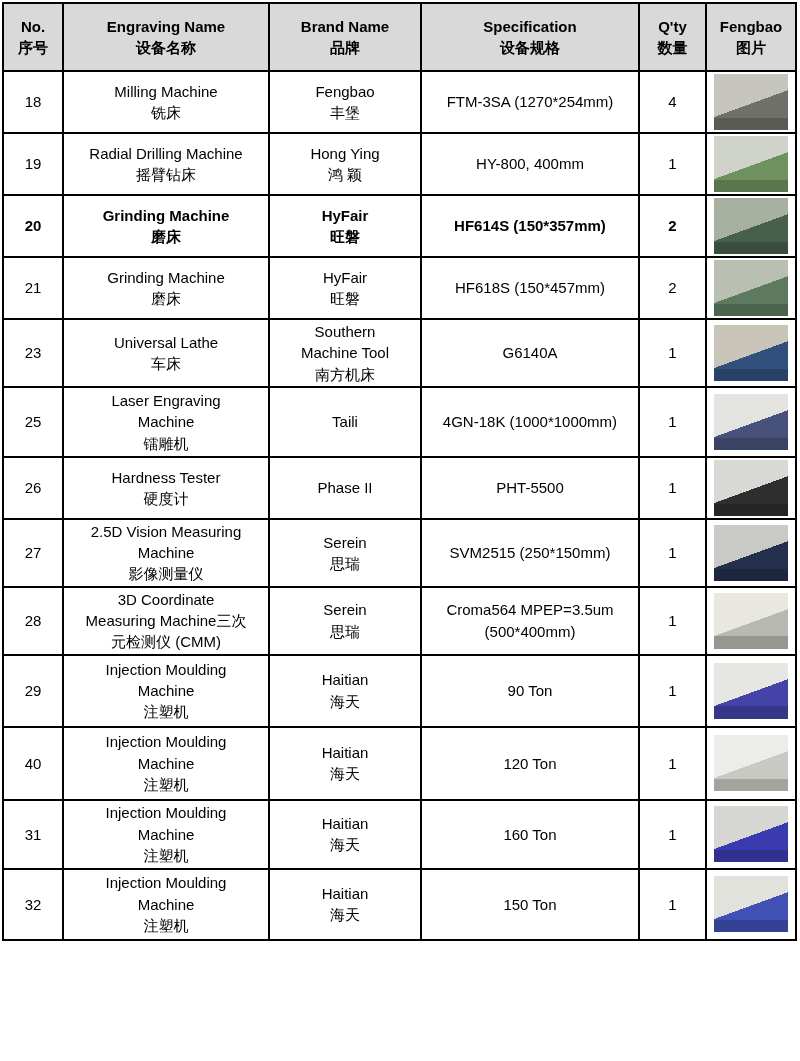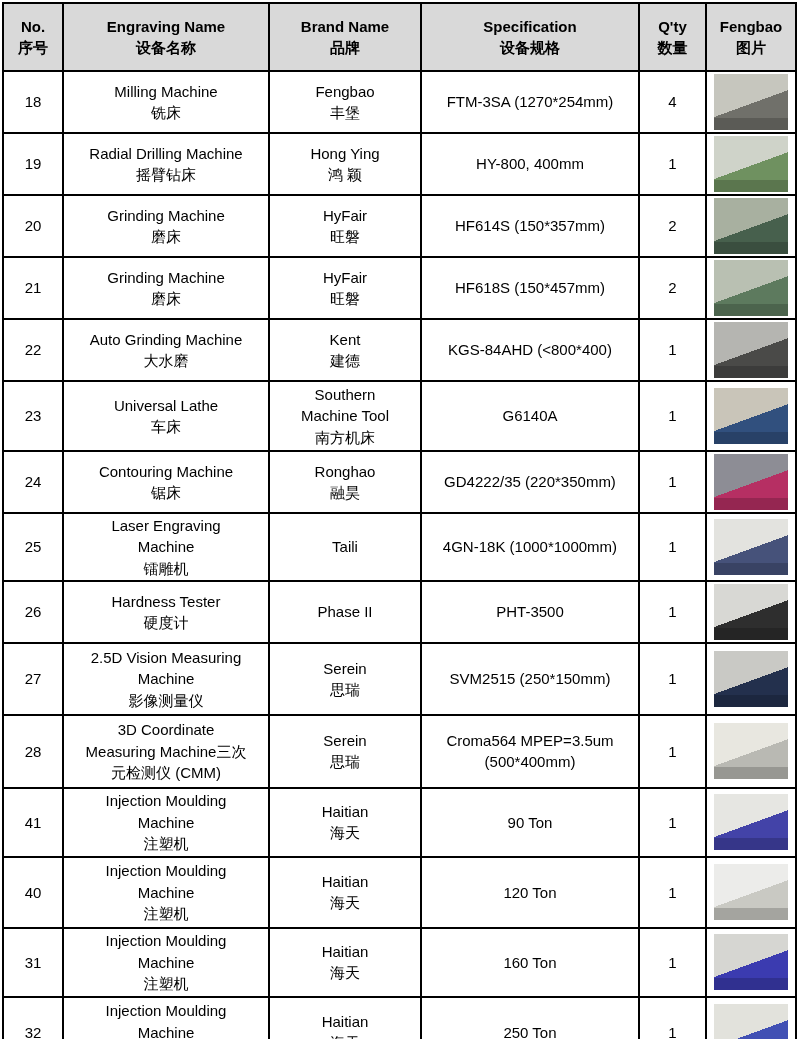--- a/index.html
+++ b/index.html
@@ -47,21 +47,21 @@
     font-weight: bold;
     height: 68px;
   }
   thead th span { display: block; }
 
   td.c-name, td.c-brand, td.c-spec { white-space: pre-line; }
 
   
   tbody tr:nth-child(1)  { height: 60px; }
   tbody tr:nth-child(2)  { height: 60px; }
-  tbody tr:nth-child(3)  { height: 60px; }
+  tbody tr:nth-child(3)  { height: 60px; font-weight: bold; }
   tbody tr:nth-child(4)  { height: 60px; }
   tbody tr:nth-child(5)  { height: 61px; }
   tbody tr:nth-child(6)  { height: 70px; }
   tbody tr:nth-child(7)  { height: 62px; }
   tbody tr:nth-child(8)  { height: 63px; }
   tbody tr:nth-child(9)  { height: 62px; }
   tbody tr:nth-child(10) { height: 72px; }
   tbody tr:nth-child(11) { height: 73px; }
   tbody tr:nth-child(12) { height: 69px; }
   tbody tr:nth-child(13) { height: 71px; }
@@ -168,74 +168,50 @@
 磨床</td>
     <td class="c-brand">HyFair
 旺磐</td>
     <td class="c-spec">HF618S (150*457mm)</td>
     <td class="c-qty">2</td>
     <td class="c-pic">
       <div class="pic" style="background: linear-gradient(160deg, rgb(185, 192, 178) 0%, rgb(185, 192, 178) 52%, rgb(93, 122, 94) 52%, rgb(93, 122, 94) 100%);"></div>
     </td>
   </tr>
           <tr>
-    <td class="c-no">22</td>
-    <td class="c-name">Auto Grinding Machine
-大水磨</td>
-    <td class="c-brand">Kent
-建德</td>
-    <td class="c-spec">KGS-84AHD (&lt;800*400)</td>
-    <td class="c-qty">1</td>
-    <td class="c-pic">
-      <div class="pic" style="background: linear-gradient(160deg, rgb(181, 181, 177) 0%, rgb(181, 181, 177) 52%, rgb(74, 74, 72) 52%, rgb(74, 74, 72) 100%);"></div>
-    </td>
-  </tr>
-          <tr>
     <td class="c-no">23</td>
     <td class="c-name">Universal Lathe
 车床</td>
     <td class="c-brand">Southern
 Machine Tool
 南方机床</td>
     <td class="c-spec">G6140A</td>
     <td class="c-qty">1</td>
     <td class="c-pic">
       <div class="pic" style="background: linear-gradient(160deg, rgb(201, 197, 185) 0%, rgb(201, 197, 185) 52%, rgb(49, 80, 126) 52%, rgb(49, 80, 126) 100%);"></div>
     </td>
   </tr>
           <tr>
-    <td class="c-no">24</td>
-    <td class="c-name">Contouring Machine
-锯床</td>
-    <td class="c-brand">Ronghao
-融昊</td>
-    <td class="c-spec">GD4222/35 (220*350mm)</td>
-    <td class="c-qty">1</td>
-    <td class="c-pic">
-      <div class="pic" style="background: linear-gradient(160deg, rgb(141, 141, 149) 0%, rgb(141, 141, 149) 52%, rgb(182, 47, 99) 52%, rgb(182, 47, 99) 100%);"></div>
-    </td>
-  </tr>
-          <tr>
     <td class="c-no">25</td>
     <td class="c-name">Laser Engraving
 Machine
 镭雕机</td>
     <td class="c-brand">Taili</td>
     <td class="c-spec">4GN-18K (1000*1000mm)</td>
     <td class="c-qty">1</td>
     <td class="c-pic">
       <div class="pic" style="background: linear-gradient(160deg, rgb(227, 227, 223) 0%, rgb(227, 227, 223) 52%, rgb(70, 82, 122) 52%, rgb(70, 82, 122) 100%);"></div>
     </td>
   </tr>
           <tr>
     <td class="c-no">26</td>
     <td class="c-name">Hardness Tester
 硬度计</td>
     <td class="c-brand">Phase II</td>
-    <td class="c-spec">PHT-3500</td>
+    <td class="c-spec">PHT-5500</td>
     <td class="c-qty">1</td>
     <td class="c-pic">
       <div class="pic" style="background: linear-gradient(160deg, rgb(216, 216, 212) 0%, rgb(216, 216, 212) 52%, rgb(46, 46, 46) 52%, rgb(46, 46, 46) 100%);"></div>
     </td>
   </tr>
           <tr>
     <td class="c-no">27</td>
     <td class="c-name">2.5D Vision Measuring
 Machine
 影像测量仪</td>
@@ -255,21 +231,21 @@
     <td class="c-brand">Serein
 思瑞</td>
     <td class="c-spec">Croma564 MPEP=3.5um
 (500*400mm)</td>
     <td class="c-qty">1</td>
     <td class="c-pic">
       <div class="pic" style="background: linear-gradient(160deg, rgb(232, 231, 224) 0%, rgb(232, 231, 224) 52%, rgb(185, 185, 179) 52%, rgb(185, 185, 179) 100%);"></div>
     </td>
   </tr>
           <tr>
-    <td class="c-no">41</td>
+    <td class="c-no">29</td>
     <td class="c-name">Injection Moulding
 Machine
 注塑机</td>
     <td class="c-brand">Haitian
 海天</td>
     <td class="c-spec">90 Ton</td>
     <td class="c-qty">1</td>
     <td class="c-pic">
       <div class="pic" style="background: linear-gradient(160deg, rgb(230, 230, 226) 0%, rgb(230, 230, 226) 52%, rgb(67, 67, 168) 52%, rgb(67, 67, 168) 100%);"></div>
     </td>
@@ -300,21 +276,21 @@
       <div class="pic" style="background: linear-gradient(160deg, rgb(214, 214, 210) 0%, rgb(214, 214, 210) 52%, rgb(59, 59, 176) 52%, rgb(59, 59, 176) 100%);"></div>
     </td>
   </tr>
           <tr>
     <td class="c-no">32</td>
     <td class="c-name">Injection Moulding
 Machine
 注塑机</td>
     <td class="c-brand">Haitian
 海天</td>
-    <td class="c-spec">250 Ton</td>
+    <td class="c-spec">150 Ton</td>
     <td class="c-qty">1</td>
     <td class="c-pic">
       <div class="pic" style="background: linear-gradient(160deg, rgb(226, 226, 220) 0%, rgb(226, 226, 220) 52%, rgb(65, 80, 180) 52%, rgb(65, 80, 180) 100%);"></div>
     </td>
   </tr>
         </tbody>
     </table>
   </div>
 </div>
 

